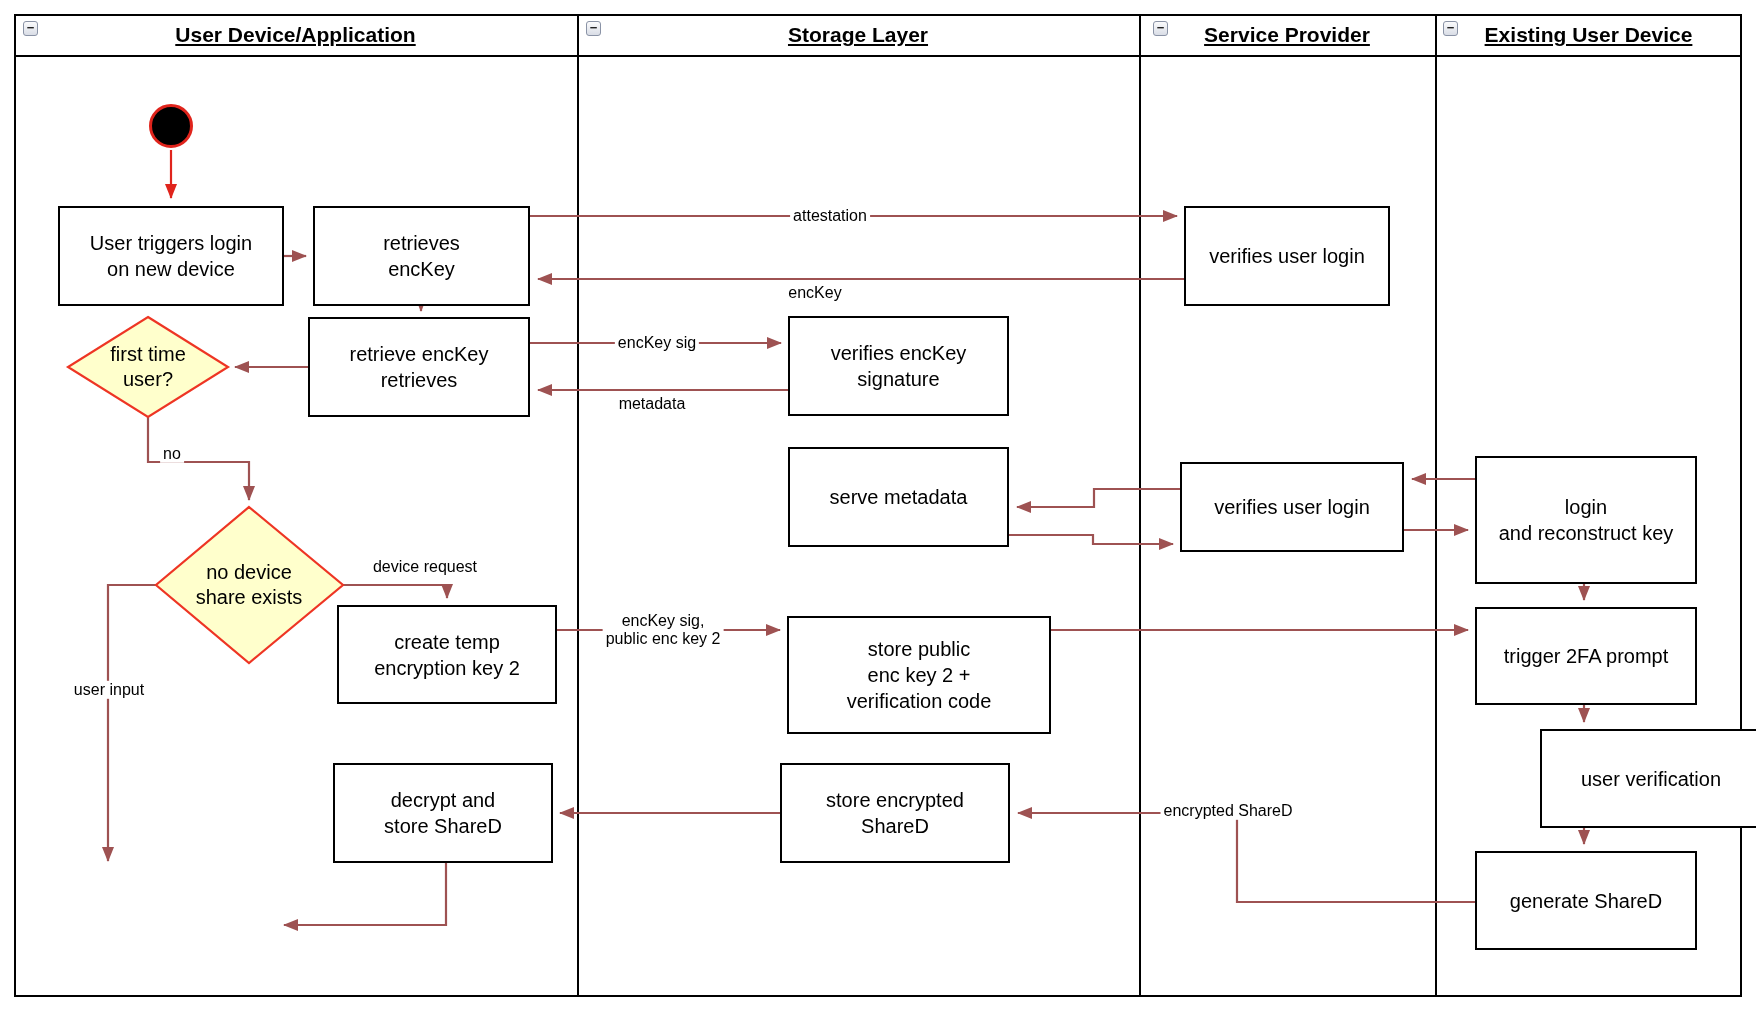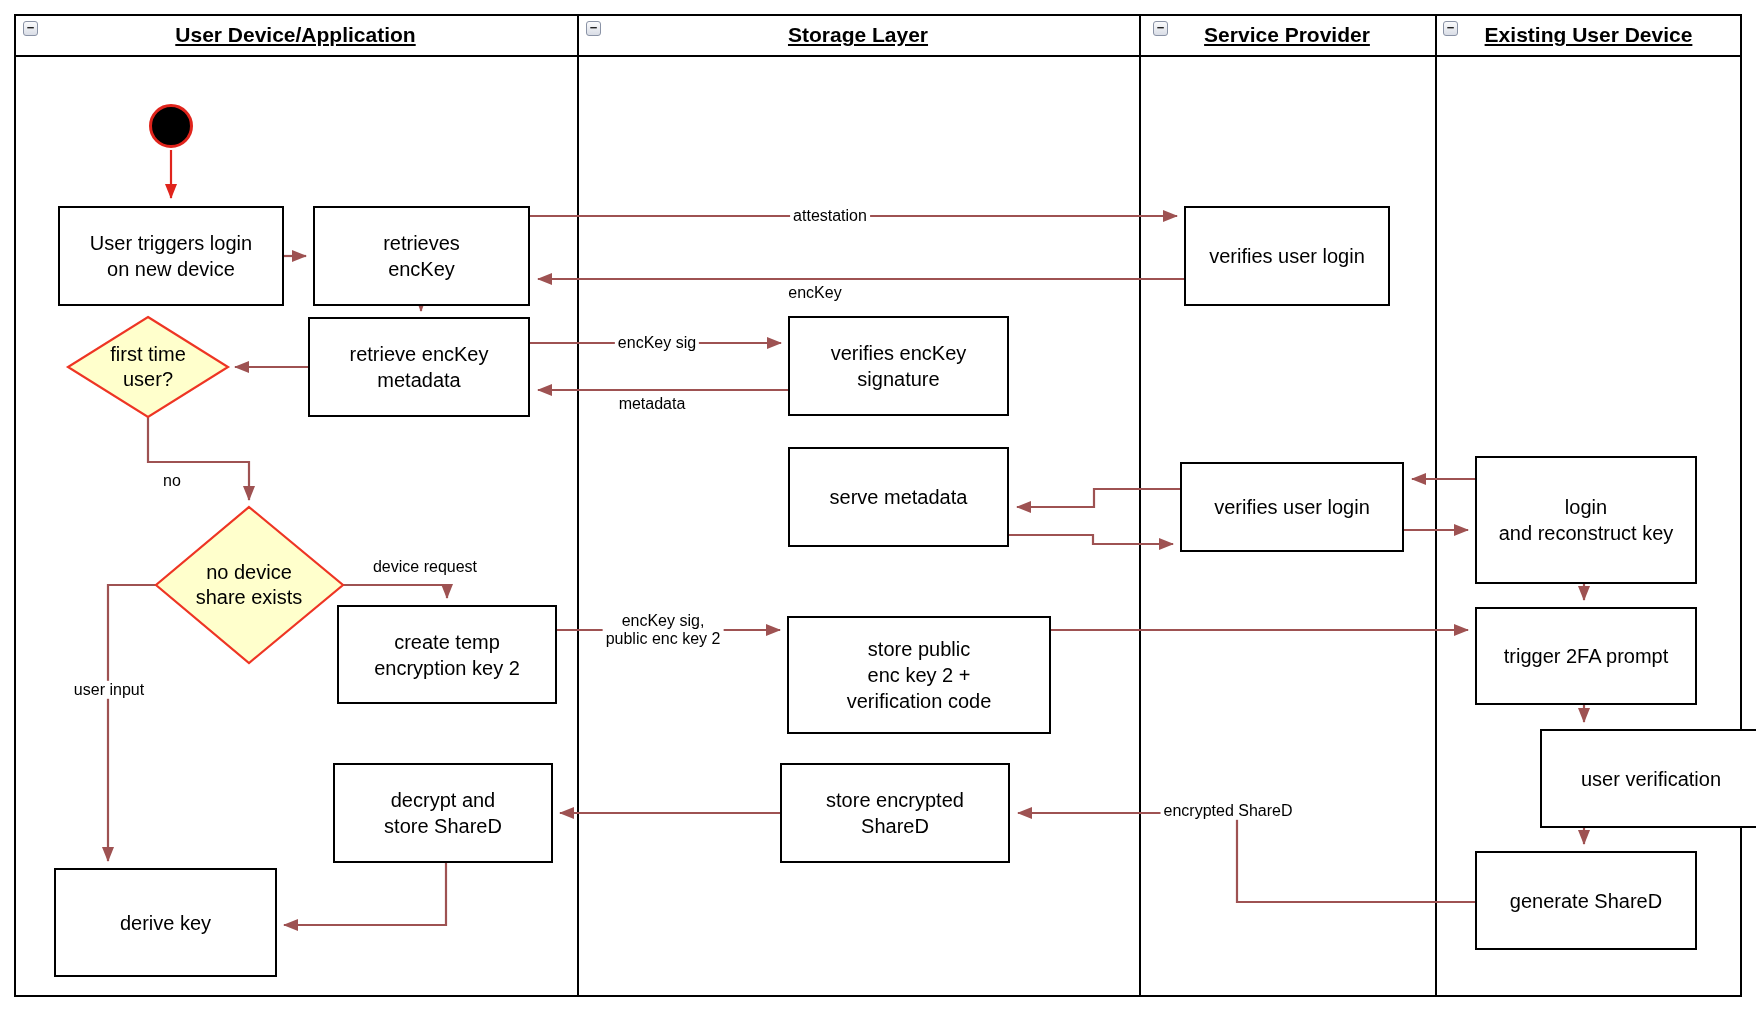--- a/index.html
+++ b/index.html
@@ -85,50 +85,49 @@
   </svg>
 
   <div class="start"></div>
 
   <div class="node" style="left:58px;top:206px;width:226px;height:100px">User triggers login
 on new device</div>
   <div class="node" style="left:313px;top:206px;width:217px;height:100px">retrieves
 encKey</div>
   <div class="node" style="left:1184px;top:206px;width:206px;height:100px">verifies user login</div>
   <div class="node" style="left:308px;top:317px;width:222px;height:100px">retrieve encKey
-metadata</div>
+retrieves</div>
   <div class="node" style="left:788px;top:316px;width:221px;height:100px">verifies encKey
 signature</div>
   <div class="node" style="left:788px;top:447px;width:221px;height:100px">serve metadata</div>
   <div class="node" style="left:1180px;top:462px;width:224px;height:90px">verifies user login</div>
   <div class="node" style="left:337px;top:605px;width:220px;height:99px">create temp
 encryption key 2</div>
   <div class="node" style="left:787px;top:616px;width:264px;height:118px">store public
 enc key 2 +
 verification code</div>
   <div class="node" style="left:1475px;top:456px;width:222px;height:128px">login
 and reconstruct key</div>
   <div class="node" style="left:1475px;top:607px;width:222px;height:98px">trigger 2FA prompt</div>
   <div class="node" style="left:1540px;top:729px;width:222px;height:99px">user verification</div>
   <div class="node" style="left:1475px;top:851px;width:222px;height:99px">generate ShareD</div>
   <div class="node" style="left:780px;top:763px;width:230px;height:100px">store encrypted
 ShareD</div>
   <div class="node" style="left:333px;top:763px;width:220px;height:100px">decrypt and
 store ShareD</div>
-  <div class="node" style="left:54px;top:868px;width:223px;height:109px">derive key</div>
 
   <div class="dtext" style="left:78px;top:332px;width:140px;height:70px">first time
 user?</div>
   <div class="dtext" style="left:169px;top:550px;width:160px;height:70px">no device
 share exists</div>
 
   <div class="elabel" style="left:830px;top:216px">attestation</div>
   <div class="elabel" style="left:815px;top:293px">encKey</div>
   <div class="elabel" style="left:657px;top:343px">encKey sig</div>
   <div class="elabel" style="left:652px;top:404px">metadata</div>
-  <div class="elabel" style="left:172px;top:481px">no</div>
+  <div class="elabel" style="left:172px;top:454px">no</div>
   <div class="elabel" style="left:425px;top:567px">device request</div>
   <div class="elabel" style="left:663px;top:630px">encKey sig,
 public enc key 2</div>
   <div class="elabel" style="left:109px;top:690px">user input</div>
   <div class="elabel" style="left:1228px;top:811px">encrypted ShareD</div>
 
 </div>
 
 </body></html>

